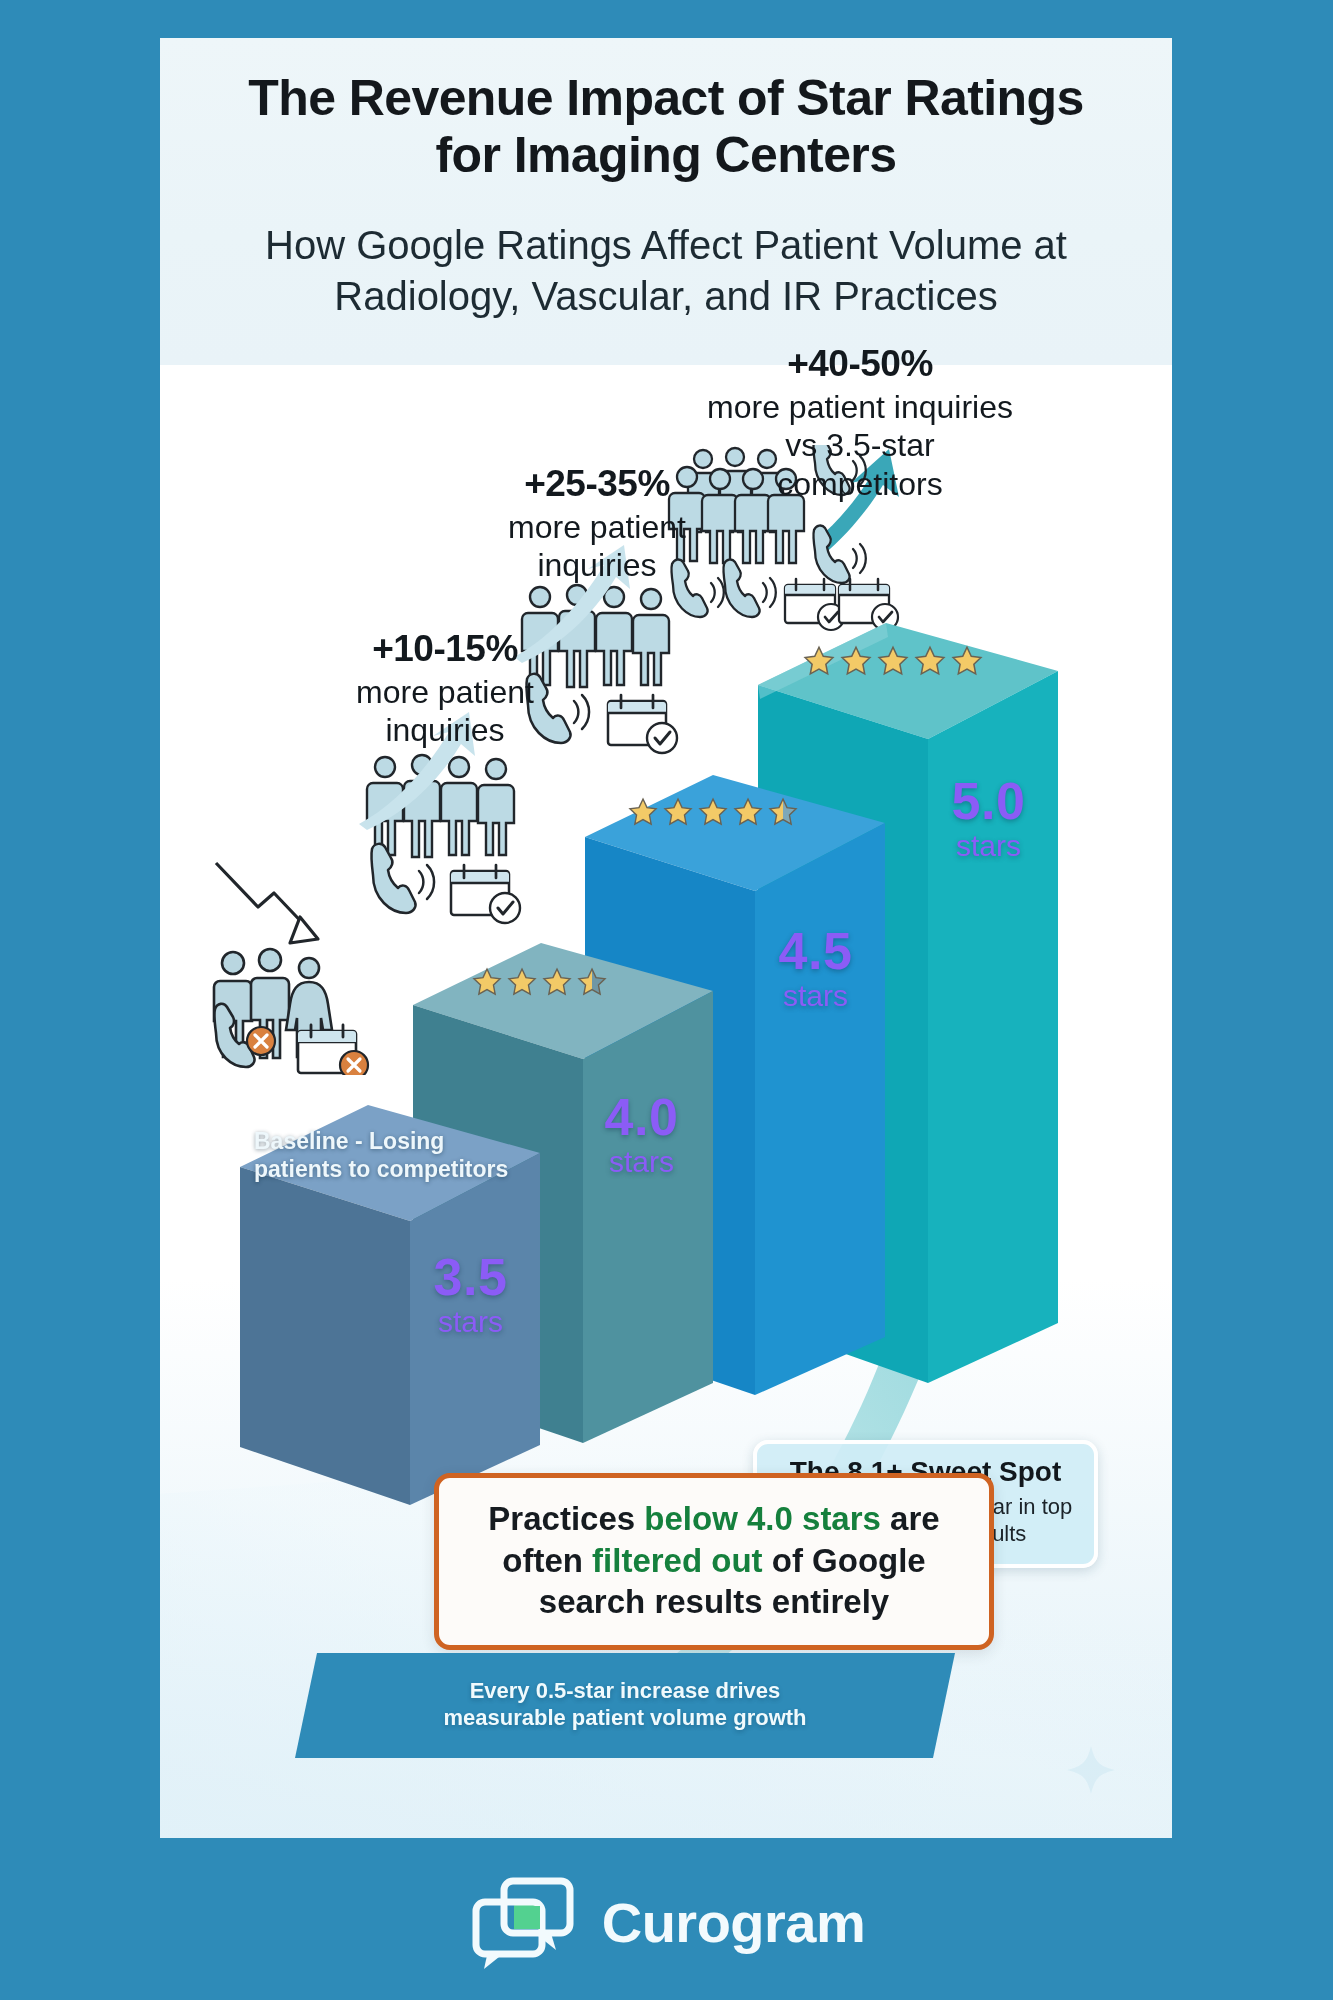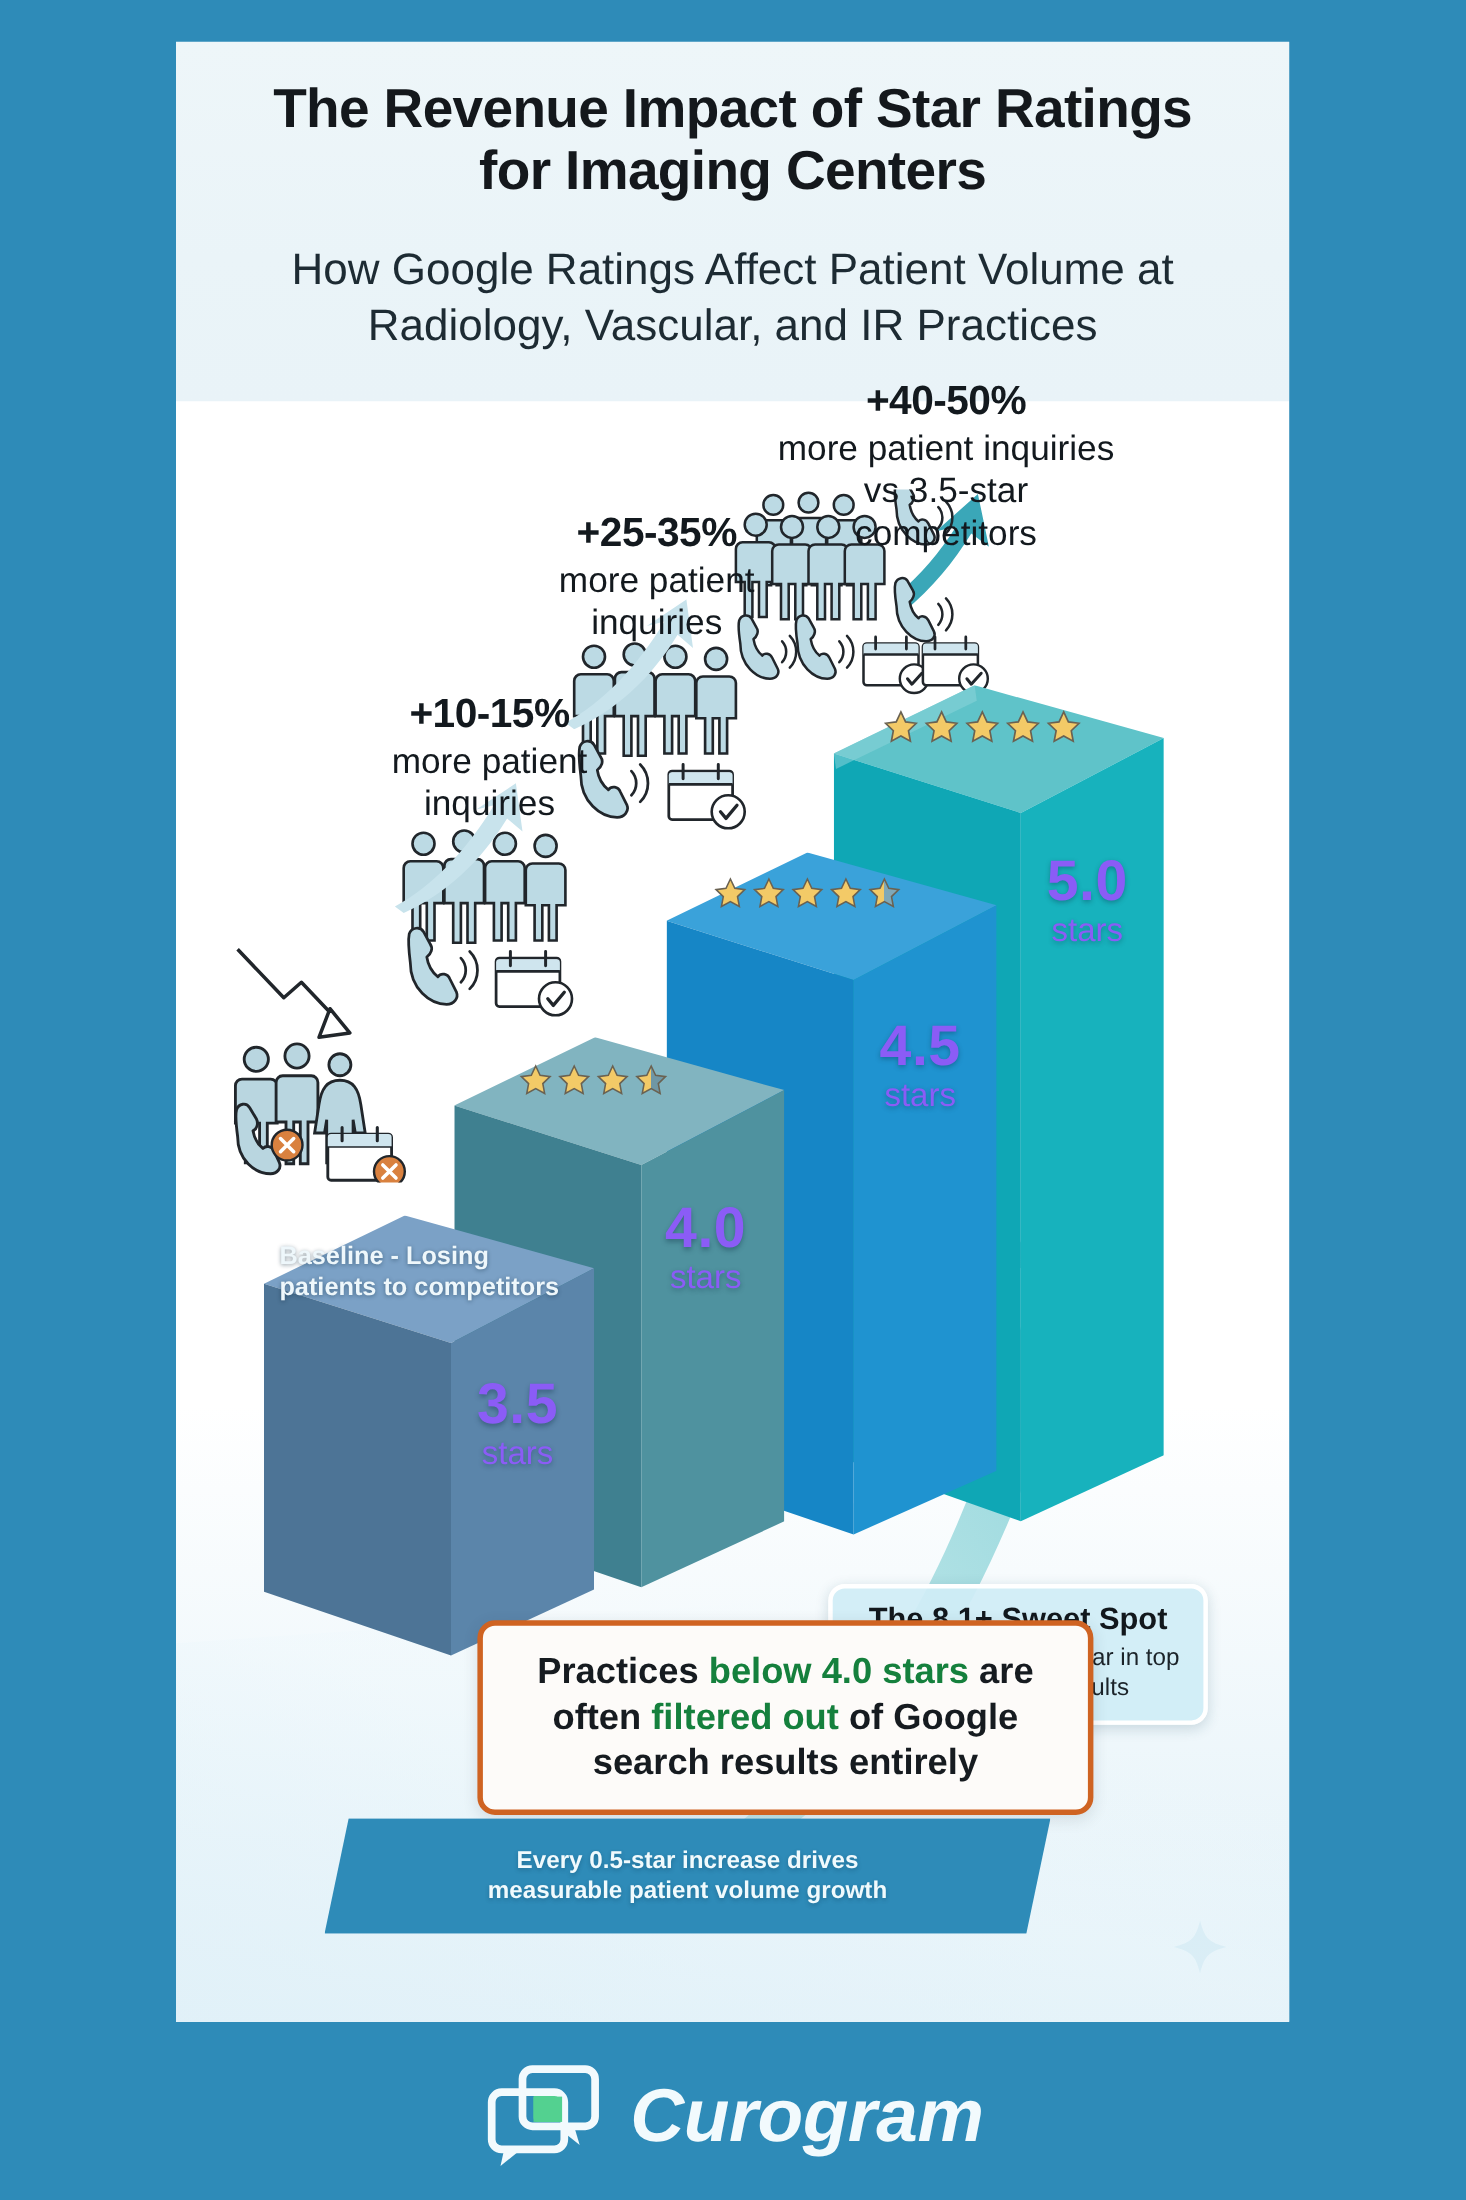--- a/index.html
+++ b/index.html
@@ -173,21 +173,21 @@
   .spark { position: absolute; right: 55px; bottom: 42px; opacity: 0.55; }
 
   
   .footer {
     position: absolute;
     left: 0; top: 1845px;
     width: 1333px; height: 155px;
     display: flex; align-items: center; justify-content: center; gap: 24px;
   }
   .logo-word {
-    color: #f2fafd; font-size: 68px; font-weight: bold; letter-spacing: -0.5px; font-style: italic;
+    color: #f2fafd; font-size: 56px; font-weight: bold; letter-spacing: -0.5px;
   }
 </style>
 </head>
 <body>
 
 <div id="poster">
 
   <div class="card">
 
     <div class="header-band">
@@ -406,21 +406,21 @@
           <svg width="34" height="33" viewBox="0 0 24 24">
               <path d="M12 1.6l3.1 6.6 7 .9-5.1 4.9 1.3 7-6.3-3.5-6.3 3.5 1.3-7L1.9 9.1l7-.9z" fill="#f3ca67" stroke="#6a6252" stroke-width="1.1"></path>
             </svg>
         </div>
         <div class="block-label" style="left:168px;top:152px;width:125px;">
           <div class="rating-num">5.0</div>
           <div class="rating-word">stars</div>
         </div>
       </div>
 
-      <div class="block" style="left:446px;top:410px;width:300px;height:750px;">
+      <div class="block" style="left:425px;top:410px;width:300px;height:750px;">
         <svg width="300" height="750" viewBox="0 0 300 750">
           <polygon points="0,62 128,0 300,48 170,116" fill="#3aa2da"></polygon>
           <polygon points="0,62 170,116 170,620 0,562" fill="#1686c6"></polygon>
           <polygon points="170,116 300,48 300,562 170,620" fill="#1f93d0"></polygon>
         </svg>
         <div class="stars-row" style="left:42px;top:22px;">
           <svg width="32" height="31" viewBox="0 0 24 24">
               <path d="M12 1.6l3.1 6.6 7 .9-5.1 4.9 1.3 7-6.3-3.5-6.3 3.5 1.3-7L1.9 9.1l7-.9z" fill="#f3ca67" stroke="#6a6252" stroke-width="1.1"></path>
             </svg>
           <svg width="32" height="31" viewBox="0 0 24 24">

